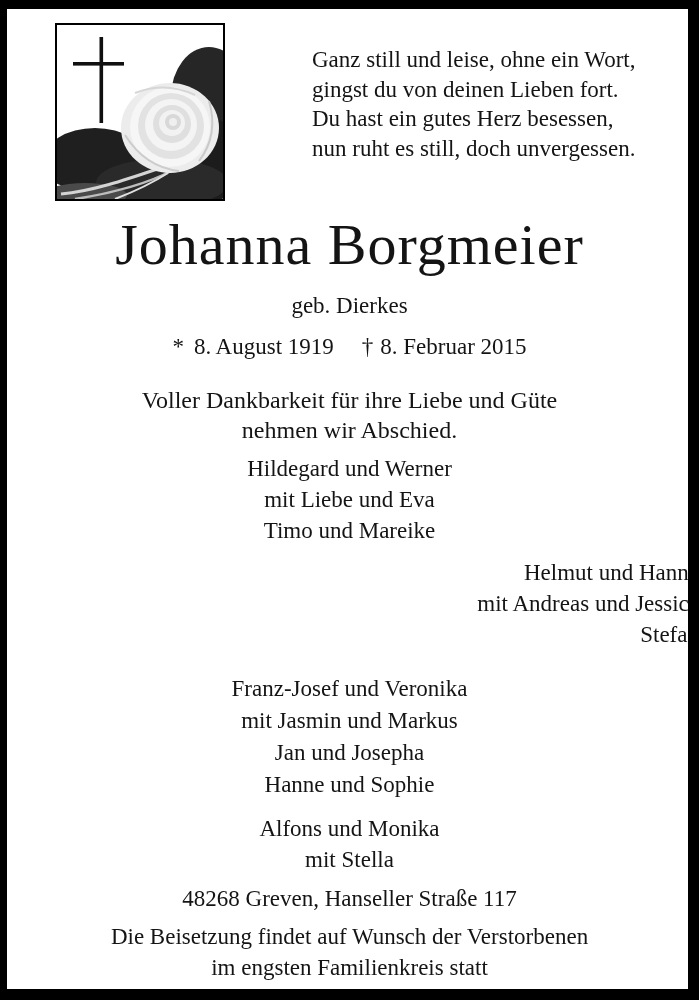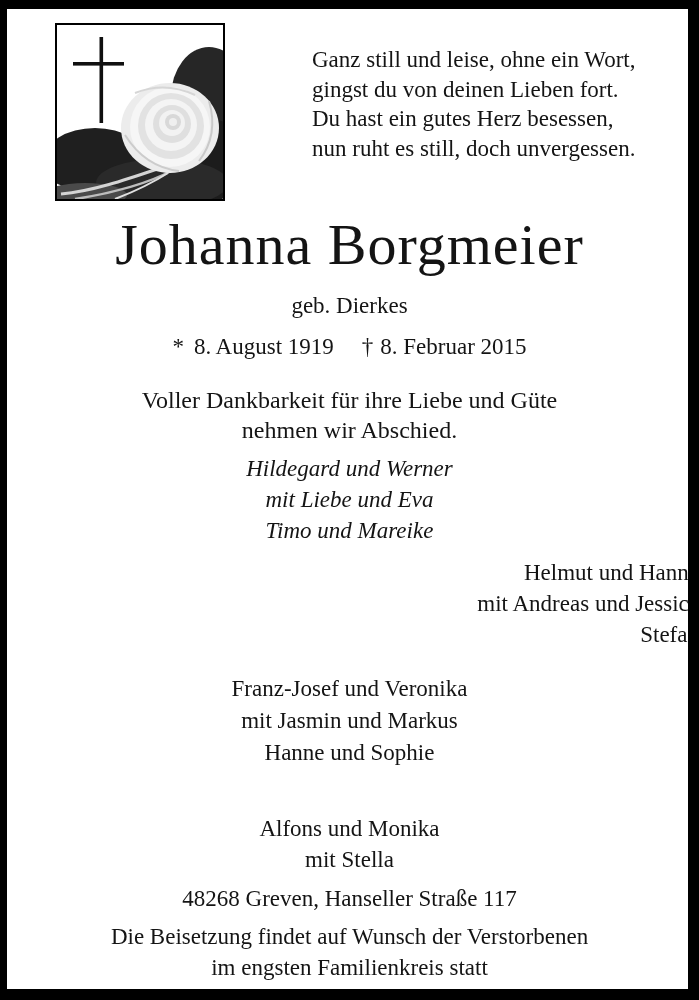--- a/index.html
+++ b/index.html
@@ -64,21 +64,21 @@
     line-height: 31px;
     display: flex;
     justify-content: center;
     align-items: baseline;
   }
   .life-dates .sym { display: inline-block; }
   .life-dates .birth-sym { margin-right: 10px; }
   .life-dates .death-sym { margin-left: 28px; margin-right: 7px; }
   .farewell { top: 385px; font-size: 24px; line-height: 30px; }
   .mourners-group { font-size: 23px; line-height: 31px; }
-  .group-1 { top: 453px; font-style: italic; }
+  .group-1 { top: 453px; }
   .group-2 { top: 557px; text-align: right; }
   .group-3 { top: 673px; line-height: 32px; }
   .group-4 { top: 813px; }
   .address-line { top: 883px; font-size: 23px; line-height: 31px; }
   .closing { top: 921px; font-size: 23px; line-height: 31px; }
 </style>
 </head>
 <body>
 
 <div id="notice">
@@ -145,20 +145,21 @@
 
   <div class="centered-block mourners-group group-2">
     <div>Helmut und Hanne</div>
     <div>mit Andreas und Jessica</div>
     <div>Stefan</div>
   </div>
 
   <div class="centered-block mourners-group group-3">
     <div>Franz-Josef und Veronika</div>
     <div>mit Jasmin und Markus</div>
+    <div>Jan und Josepha</div>
     <div>Hanne und Sophie</div>
   </div>
 
   <div class="centered-block mourners-group group-4">
     <div>Alfons und Monika</div>
     <div>mit Stella</div>
   </div>
 
   <div class="centered-block address-line">48268 Greven, Hanseller Straße 117</div>
 

